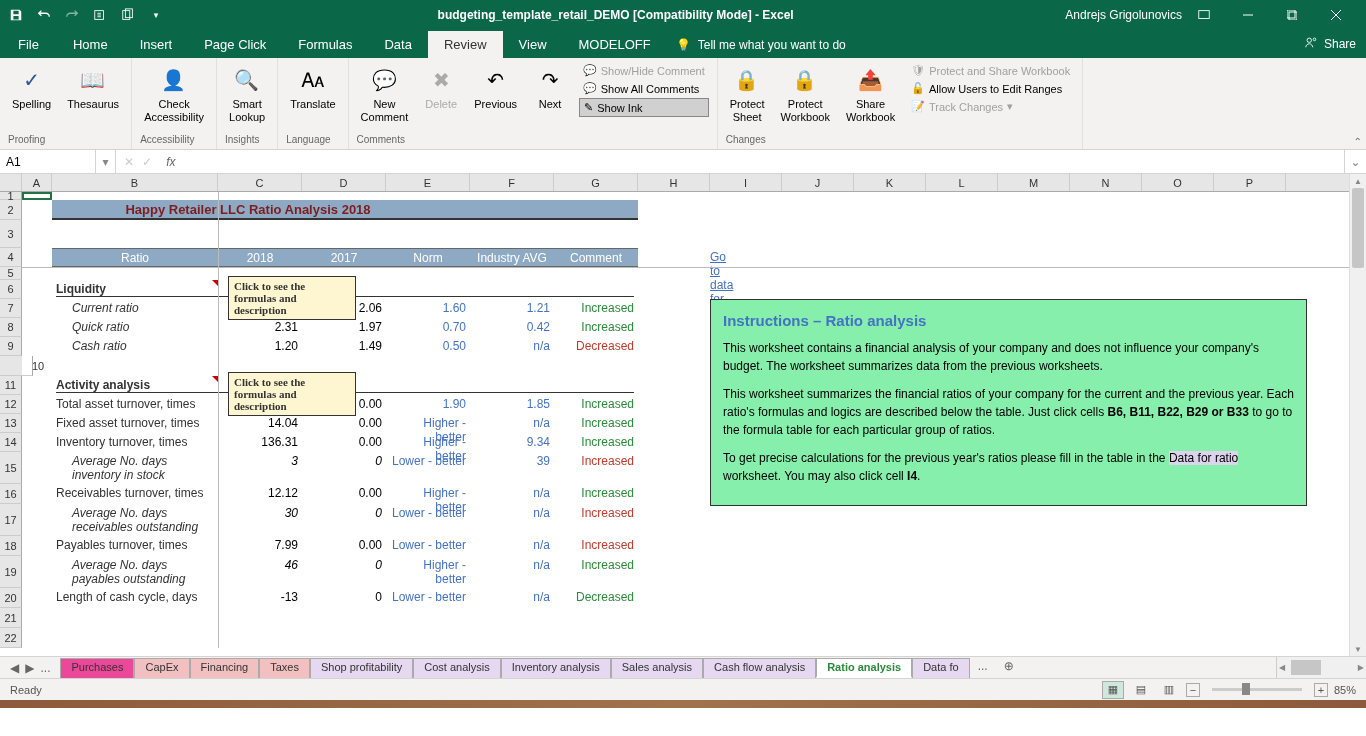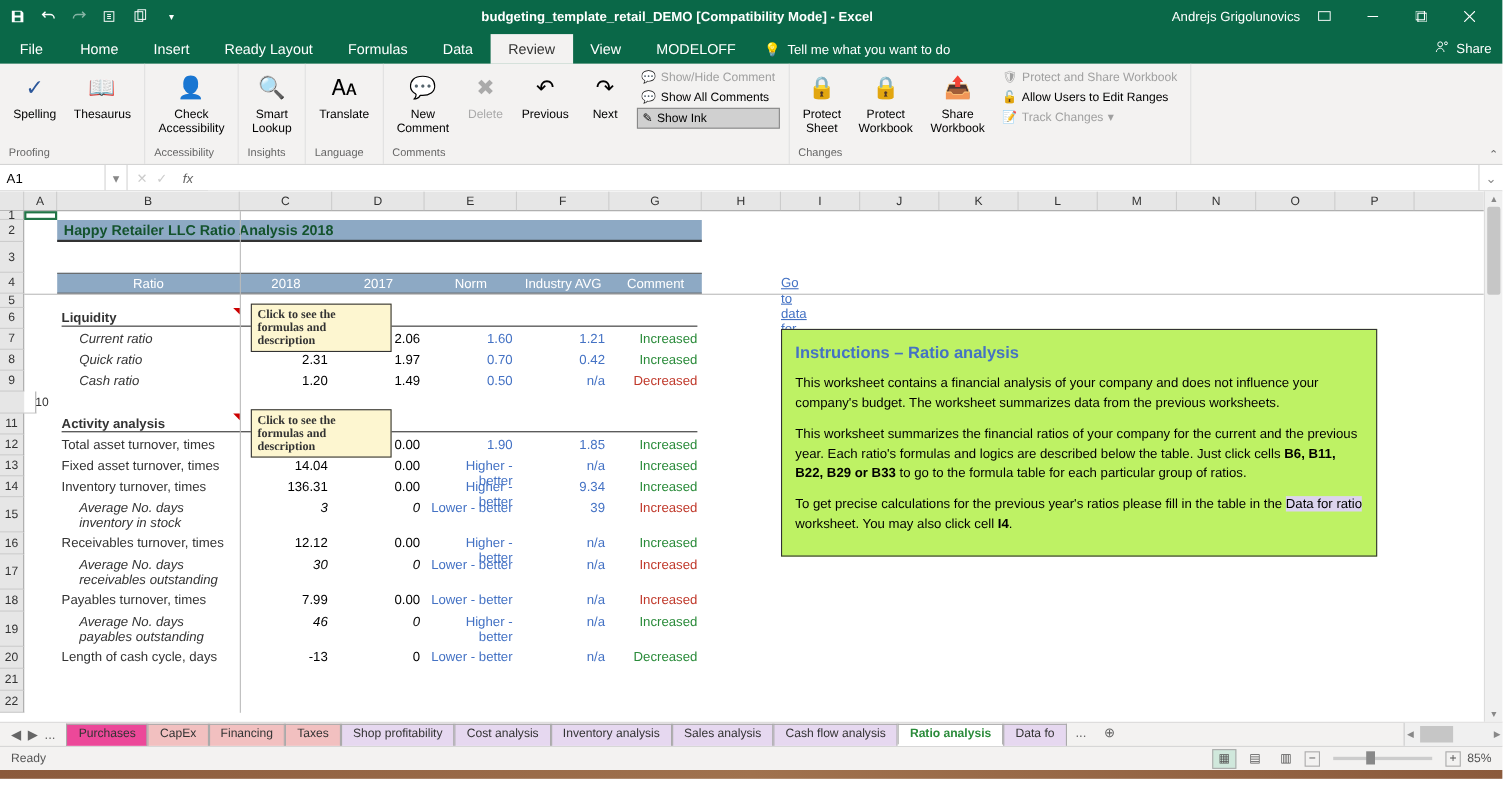--- a/index.html
+++ b/index.html
@@ -43,37 +43,37 @@
 .grid-main { flex: 1; overflow: hidden; position: relative; background: white; }
 .col-headers { display: flex; background: #e6e6e6; height: 18px; border-bottom: 1px solid #aaa; }
 .sel-all { width: 22px; border-right: 1px solid #ccc; background: #e6e6e6; cursor: pointer; }
 .col-h { border-right: 1px solid #ccc; text-align: center; font-size: 11px; color: #333; line-height: 18px; cursor: pointer; }
 .rows { display: flex; }
 .row-headers { display: flex; flex-direction: column; background: #e6e6e6; width: 22px; }
 .row-h { border-bottom: 1px solid #ccc; border-right: 1px solid #aaa; text-align: center; font-size: 11px; color: #333; cursor: pointer; }
 .cells { position: relative; flex: 1; }
 
 .sheet-content { position: absolute; left: 0; top: 0; font-family: Cambria, Georgia, serif; font-size: 12px; }
-.title-band { position: absolute; left: 0; top: 16px; width: 616px; height: 20px; background: #8da9c4; color: #14532d; font-weight: bold; padding: 2px 200px 2px 6px; font-size: 13px; border-bottom: 2px solid #333; }
+.title-band { position: absolute; left: 0; top: 16px; width: 616px; height: 20px; background: #8da9c4; color: #7f1d1d; font-weight: bold; padding: 2px 200px 2px 6px; font-size: 13px; border-bottom: 2px solid #333; text-align: center; }
 .hdr-band { position: absolute; left: 0; top: 56px; width: 616px; height: 19px; background: #8da9c4; color: white; display: flex; font-size: 12px; border-top: 1px solid #666; border-bottom: 1px solid #666; }
 .hdr-band div { text-align: center; padding: 2px 0; }
 .section-hdr { position: absolute; font-weight: bold; color: #333; border-bottom: 1px solid #333; }
 .datarow { position: absolute; display: flex; width: 616px; }
 .datarow > div { text-align: right; padding: 2px 4px; }
 .label-cell { text-align: left !important; color: #333; }
 .label-cell.indent { padding-left: 20px !important; font-style: italic; }
 .norm-link { color: #4472c4; }
 .inc { color: #2a8b3a; }
 .dec { color: #c0392b; }
 
 .tooltip { position: absolute; background: #fdf6d0; border: 1px solid #333; font-size: 11px; font-weight: bold; padding: 3px 5px; font-family: Tahoma; color: #333; z-index: 10; }
 .corner-marker { position: absolute; width: 0; height: 0; border-right: 6px solid #c00; border-bottom: 6px solid transparent; }
 
 .instr-link { position: absolute; color: #4472c4; text-decoration: underline; cursor: pointer; }
-.instr-box { position: absolute; border: 1px solid #333; padding: 10px 12px; width: 542px; background: #bef264; font-family: Cambria, Georgia, serif; font-size: 12px; line-height: 1.5; }
+.instr-box { position: absolute; border: 1px solid #333; padding: 10px 12px; width: 597px; background: #86efac; font-family: Cambria, Georgia, serif; font-size: 12px; line-height: 1.5; }
 .instr-title { color: #4472c4; font-size: 15px; font-weight: bold; margin-bottom: 6px; }
 .instr-box p { margin-bottom: 10px; }
 .hl { background: #dcd4ed; }
 
 .vscroll { width: 17px; background: #f0f0f0; border-left: 1px solid #ddd; position: relative; }
 .vscroll-thumb { position: absolute; left: 2px; right: 2px; top: 14px; height: 80px; background: #c6c6c6; border-radius: 2px; }
 .vscroll-btn { position: absolute; left: 0; right: 0; height: 14px; display: flex; align-items: center; justify-content: center; color: #888; font-size: 8px; cursor: pointer; }
 
 .tabs-row { height: 22px; background: #f3f2f1; border-top: 1px solid #d4d4d4; display: flex; align-items: stretch; }
 .tab-nav { display: flex; align-items: center; gap: 6px; padding: 0 10px; color: #666; }
@@ -154,21 +154,21 @@
           </svg>
         </div>
     </div>
   </div>
 </div>
 
 <div class="tabs">
   <div class="tab file">File</div>
   <div class="tab">Home</div>
   <div class="tab">Insert</div>
-  <div class="tab">Ready Layout</div>
+  <div class="tab">Page Click</div>
   <div class="tab">Formulas</div>
   <div class="tab">Data</div>
   <div class="tab active">Review</div>
   <div class="tab">View</div>
   <div class="tab">MODELOFF</div>
   <div class="tell-me">
     <span>💡</span>
     <span>Tell me what you want to do</span>
   </div>
   <div style="flex:1"></div>

